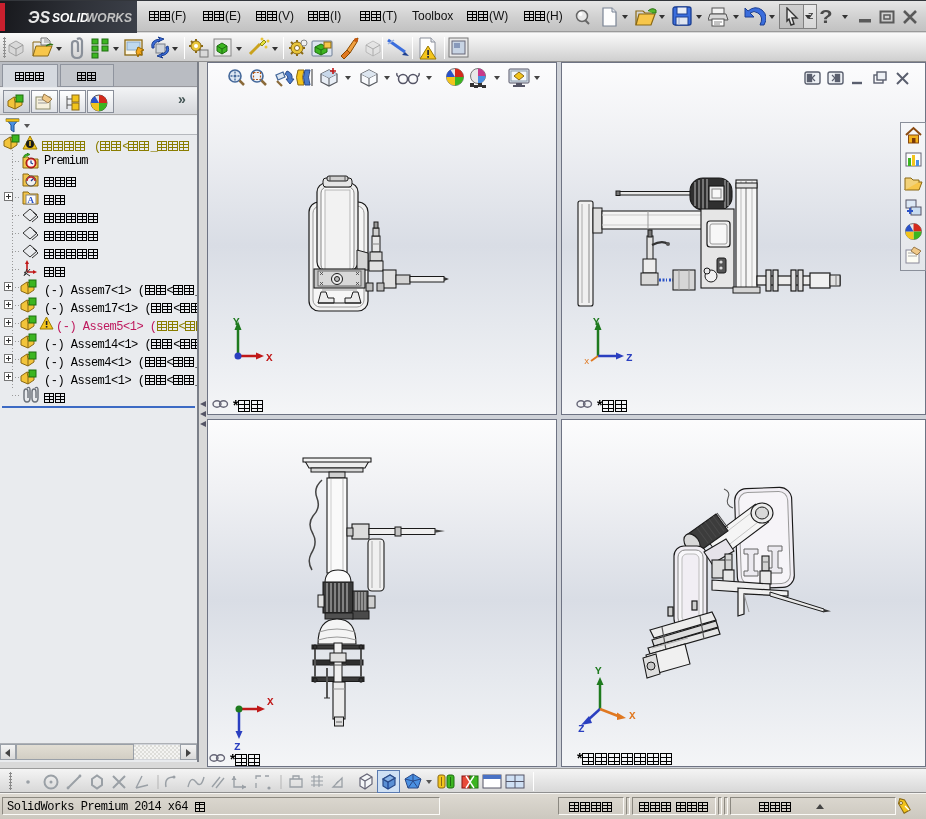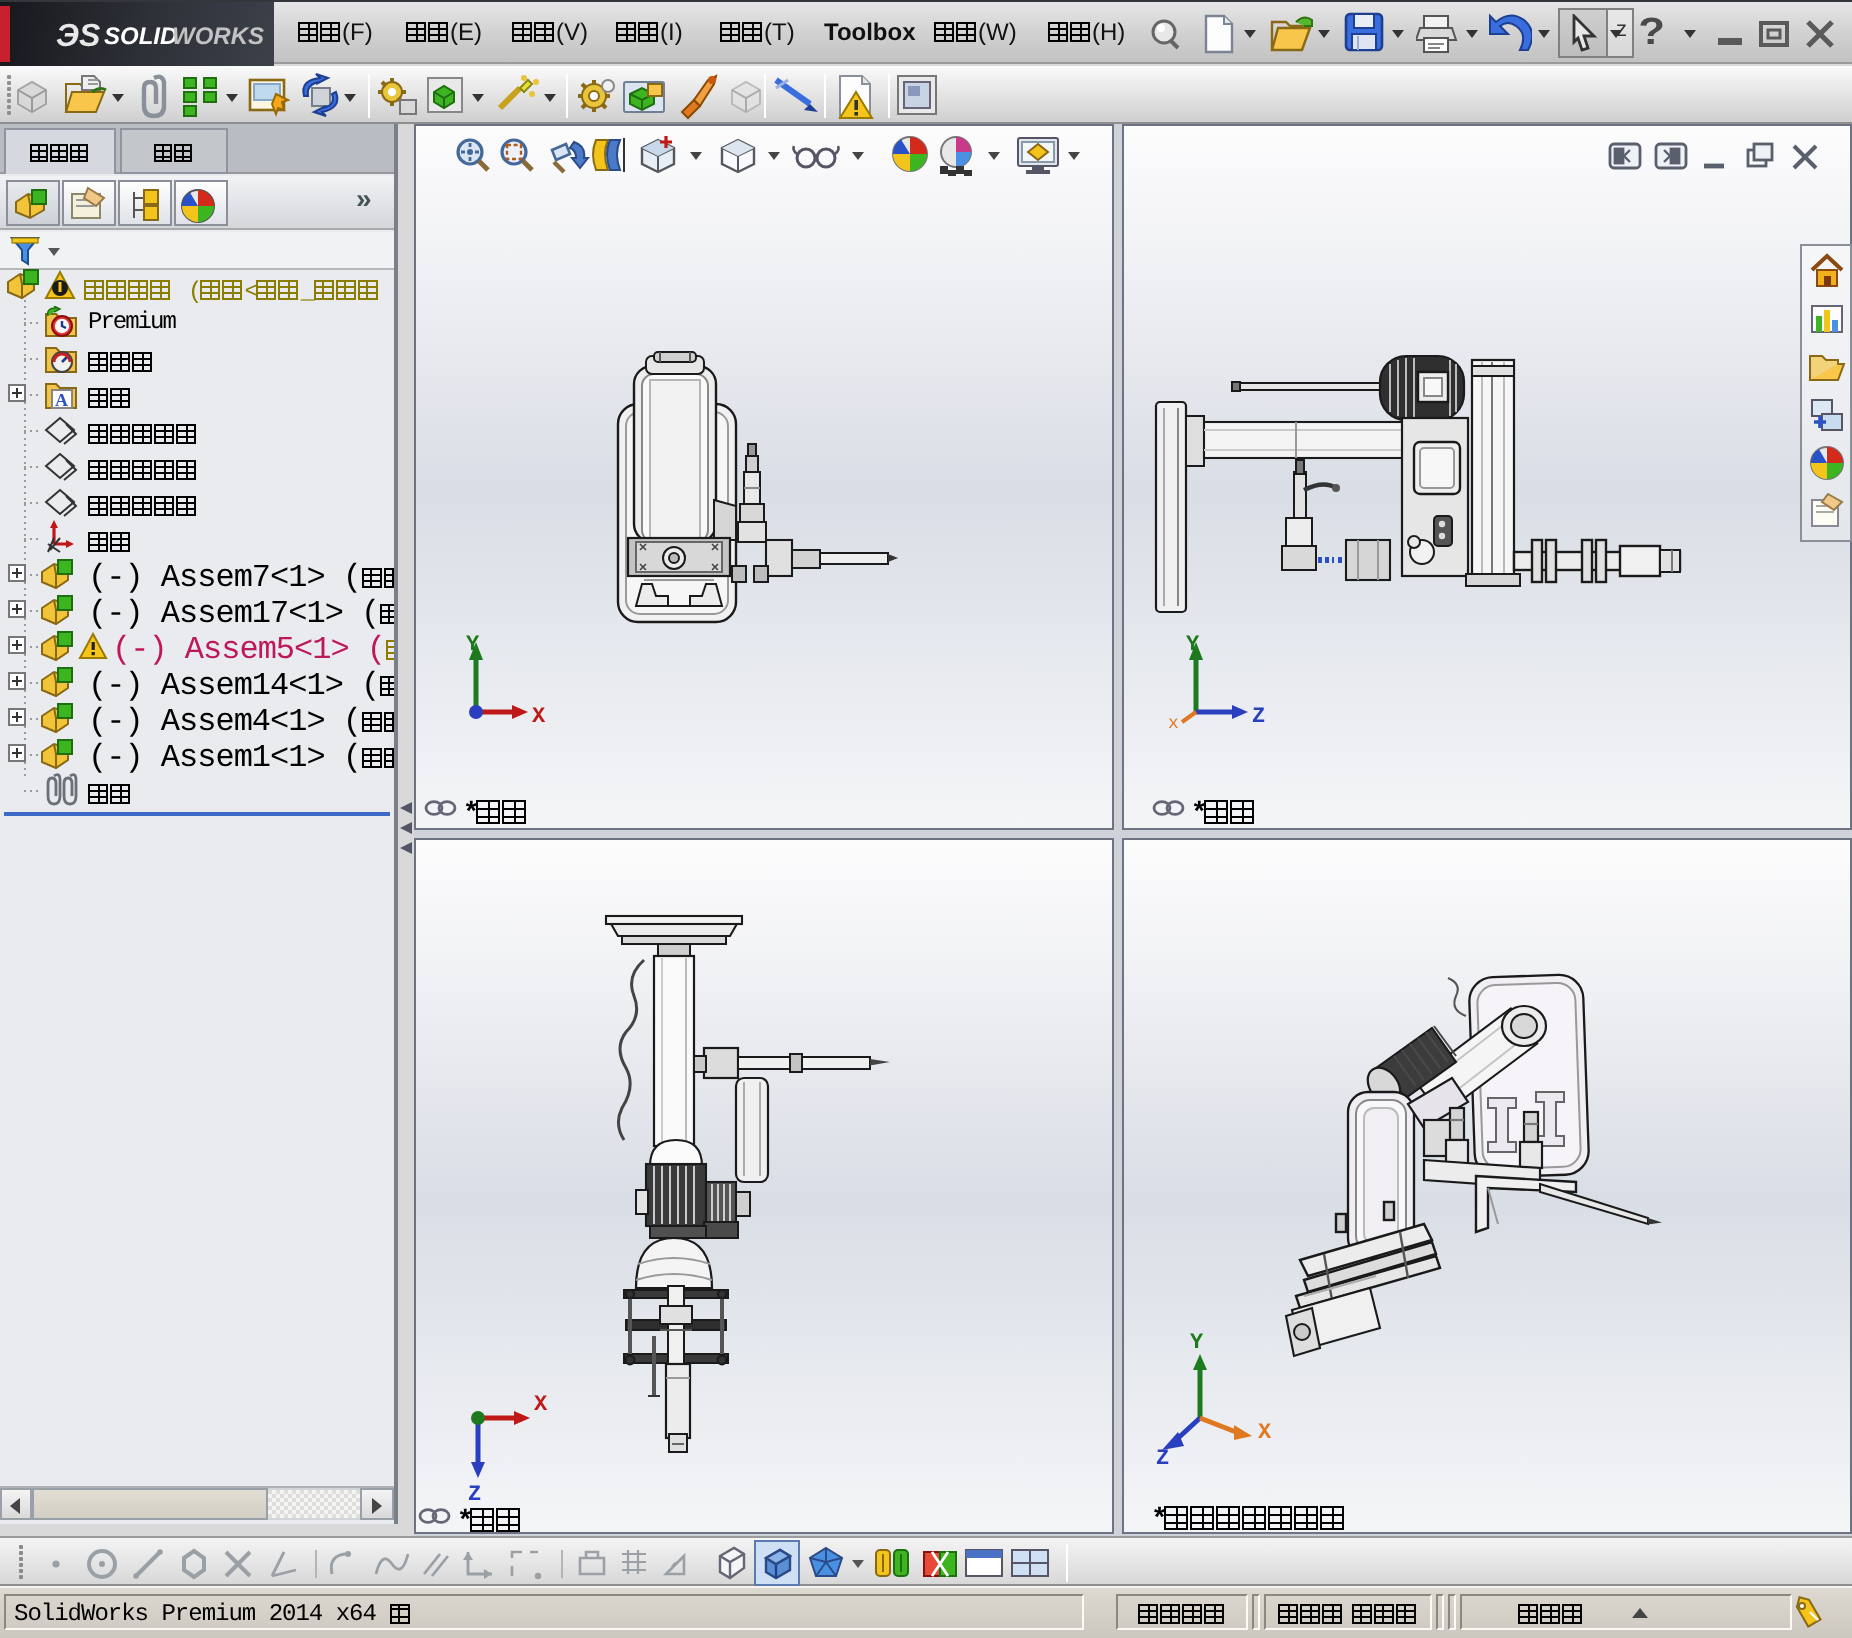--- a/index.html
+++ b/index.html
@@ -30,21 +30,21 @@
 .tab{position:absolute;top:2px;height:23px;font-size:12px;text-align:center;padding-top:4px;}
 #icontabs{position:absolute;left:0;top:26px;width:197px;height:27px;background:linear-gradient(#f2f3f5,#d4d6da);border-bottom:1px solid #aaa;}
 .itab{position:absolute;top:2px;width:27px;height:23px;border:1px solid #8a8f9a;background:linear-gradient(#fff,#dfe2e7);}
 #filterrow{position:absolute;left:0;top:54px;width:197px;height:19px;background:#f0f2f4;border-bottom:1px solid #b5b8bd;}
 .trow{position:absolute;left:0;height:18px;white-space:nowrap;}
 .tlbl{font-family:"Liberation Mono",monospace;font-size:12px;letter-spacing:-1px;}
 #blueline{position:absolute;left:2px;top:344px;width:193px;height:2px;background:#3c6ac4;}
 #hscroll{position:absolute;left:0;top:681px;width:197px;height:17px;background:#d2d5da;border-top:1px solid #aeb1b6;}
 .asm .txt{position:absolute;left:44px;top:2px;white-space:nowrap;}
 .asm.warn .txt{left:56px;}
-.nm{font-family:"Liberation Mono",monospace;font-size:16px;letter-spacing:-.5px;}
+.nm{font-family:"Liberation Mono",monospace;font-size:12px;letter-spacing:-.5px;}
 .warn .nm{color:#be185d;}
 
 #vp{left:207px;top:62px;width:719px;height:706px;background:#cfd2d8;}
 .view{position:absolute;border:1px solid #6e7383;}
 .vgrad{width:100%;height:100%;background:linear-gradient(#fcfcfd 0%,#f0f1f4 20%,#d9dde5 52%,#e6e9ee 75%,#f4f5f7 100%);}
 .vlabel{position:absolute;font-size:14px;color:#000;font-weight:bold;}
 
 #tb3{left:0;top:768px;width:926px;height:25px;background:linear-gradient(#f4f4f4,#d8d8d8);border-top:1px solid #9b9b9b;border-bottom:1px solid #8f8f8f;}
 
 #status{left:0;top:793px;width:926px;height:26px;background:linear-gradient(#ddd9d1,#ccc8bf);border-top:1px solid #f5f4f1;}
@@ -58,21 +58,21 @@
    <text x="28" y="22" font-size="16" font-weight="bold" font-style="italic" fill="#e8e8e8" font-family="Liberation Sans">ЭS</text>
    <text x="52" y="21" font-size="12px" font-weight="bold" font-style="italic" fill="#ffffff" font-family="Liberation Sans">SOLID</text>
    <text x="86" y="21" font-size="12px" font-weight="bold" font-style="italic" fill="#c2c2c2" font-family="Liberation Sans">WORKS</text>
   </svg>
  </div>
  <div class="abs menu" style="left:149px"><span class="c"></span><span class="c"></span>(F)</div>
  <div class="abs menu" style="left:203px"><span class="c"></span><span class="c"></span>(E)</div>
  <div class="abs menu" style="left:256px"><span class="c"></span><span class="c"></span>(V)</div>
  <div class="abs menu" style="left:308px"><span class="c"></span><span class="c"></span>(I)</div>
  <div class="abs menu" style="left:360px"><span class="c"></span><span class="c"></span>(T)</div>
- <div class="abs menu" style="left:412px;font-weight:bold;font-size:12px">Toolbox</div>
+ <div class="abs menu" style="left:412px;font-weight:normal;font-size:12px">Toolbox</div>
 
  <div class="abs menu" style="left:467px"><span class="c"></span><span class="c"></span>(W)</div>
  <div class="abs menu" style="left:524px"><span class="c"></span><span class="c"></span>(H)</div>
  <svg class="abs" style="left:574px;top:7px" width="18" height="18">
       <circle cx="8" cy="8" r="5.5" fill="#e8e8e8" stroke="#666" stroke-width="1.5"></circle>
       <circle cx="6.5" cy="6" r="2" fill="#fff"></circle>
       <line x1="11" y1="12" x2="15" y2="16" stroke="#666" stroke-width="2"></line>
     </svg>
 
  <svg class="abs" style="left:601px;top:6px" width="17" height="20">
@@ -975,21 +975,21 @@
       <rect x="1" y="2" width="18" height="4" fill="#4a72c4"></rect>
     </svg>
  <svg class="abs" style="left:505px;top:4px" width="22" height="18">
       <rect x="1" y="2" width="18" height="13" fill="#cfe0f4" stroke="#556"></rect>
       <line x1="10" y1="2" x2="10" y2="15" stroke="#556"></line>
       <line x1="1" y1="8.5" x2="19" y2="8.5" stroke="#556"></line>
     </svg>
  <div class="sep2" style="left:533px;top:3px;height:19px"></div>
 </div>
 <div class="abs" id="status">
- <div class="sbox" style="left:2px;width:540px;padding:2px 4px;font-family:'Liberation Mono',monospace;letter-spacing:-.5px">SolidWorks Premium 2014 x64 <span class="c" style="vertical-align:-1.5px"></span></div>
+ <div class="sbox" style="left:2px;width:438px;padding:2px 4px;font-family:'Liberation Mono',monospace;letter-spacing:-.5px">SolidWorks Premium 2014 x64 <span class="c" style="vertical-align:-1.5px"></span></div>
  <div class="sbox" style="left:558px;width:66px;text-align:center;padding-top:2px"><span class="c"></span><span class="c"></span><span class="c"></span><span class="c"></span></div>
  <div class="sbox" style="left:626px;width:4px"></div>
  <div class="sbox" style="left:632px;width:84px;text-align:center;padding-top:2px"><span class="c"></span><span class="c"></span><span class="c"></span>&nbsp;<span class="c"></span><span class="c"></span><span class="c"></span></div>
  <div class="sbox" style="left:718px;width:4px"></div>
  <div class="sbox" style="left:724px;width:4px"></div>
  <div class="sbox" style="left:730px;width:166px;padding-top:2px"><span style="margin-left:28px"><span class="c"></span><span class="c"></span><span class="c"></span></span><span class="abs" style="left:85px;top:6px;width:0;height:0;border-left:4px solid transparent;border-right:4px solid transparent;border-bottom:5px solid #444"></span></div>
  <svg class="abs" style="left:895px;top:4px" width="20" height="17">
       <path d="M8 2 L16 10 L11 15 L3 7 L3 2 Z" fill="#f2c41c" stroke="#8a6914" transform="rotate(15 9 8)"></path>
       <circle cx="6" cy="5" r="1.5" fill="#fff" stroke="#8a6914"></circle>
       <path d="M10 8 l4 4" stroke="#fff" stroke-width="1.2"></path>

